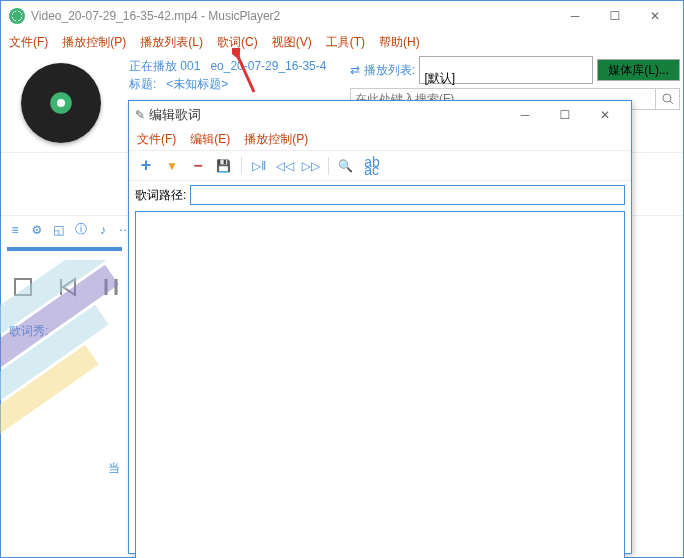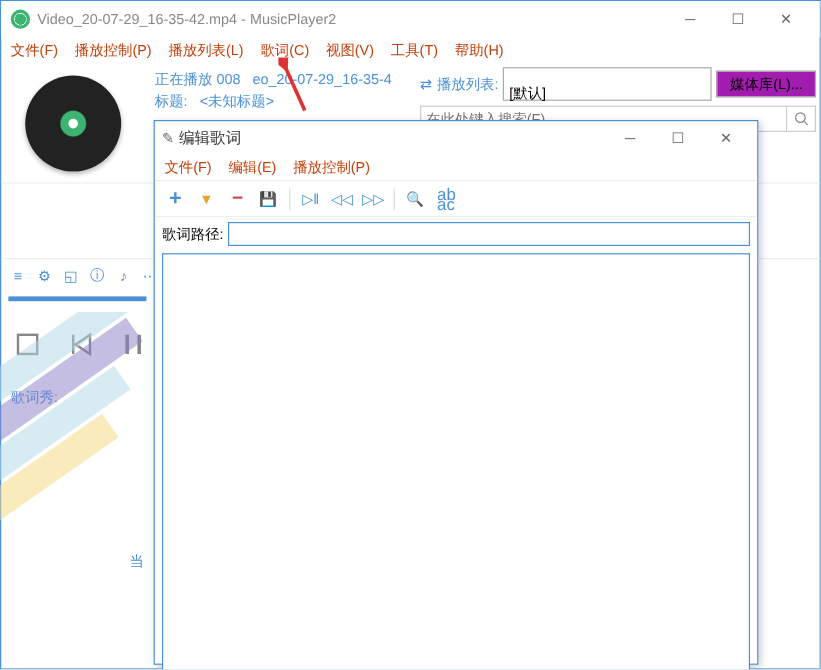--- a/index.html
+++ b/index.html
@@ -21,21 +21,21 @@
 .album-art { width: 120px; display: flex; align-items: center; justify-content: center; }
 .disc { width: 80px; height: 80px; border-radius: 50%; background: radial-gradient(circle, #3cb371 0 18%, #222 20% 100%); box-shadow: 0 2px 4px rgba(0,0,0,0.3); position: relative; }
 .disc::after { content: ''; position: absolute; width: 8px; height: 8px; background: #fff; border-radius: 50%; top: 50%; left: 50%; transform: translate(-50%,-50%); }
 .now-playing { flex: 1; padding: 4px 8px; }
 .np-line { color: #4a90d9; line-height: 18px; }
 
 .right-panel { position: absolute; right: 4px; top: 56px; width: 330px; }
 .rp-row { display: flex; align-items: center; gap: 4px; margin-bottom: 4px; }
 .rp-label { color: #4a90d9; cursor: pointer; }
 .rp-select { flex: 1; height: 22px; border: 1px solid #aaa; padding: 13px 4px; background: #fff; }
-.rp-btn { height: 22px; padding: 0 10px; border: 1px solid #aaa; background: #a21caf; cursor: pointer; }
+.rp-btn { height: 22px; padding: 0 10px; border: 1px solid #aaa; background: #15803d; cursor: pointer; }
 .search-row { display: flex; }
 .search-input { flex: 1; height: 22px; border: 1px solid #ccc; padding: 0 4px; color: #999; }
 .search-btn { width: 24px; height: 22px; border: 1px solid #ccc; border-left: none; background: #fff; display: flex; align-items: center; justify-content: center; cursor: pointer; }
 
 .toolbar { height: 28px; display: flex; align-items: center; padding: 0 4px; gap: 2px; margin-top: 62px; border-top: 1px solid #eee; }
 .tb-icon { width: 20px; height: 20px; color: #4a90d9; display: flex; align-items: center; justify-content: center; cursor: pointer; }
 .progress { height: 4px; background: #4a90d9; margin: 4px 6px; width: 115px; }
 .player-controls { display: flex; gap: 20px; padding: 20px 10px; }
 .pc-btn { width: 24px; height: 24px; color: #888; cursor: pointer; }
 .lyric-show { color: #4a90d9; padding: 4px 8px; }
@@ -93,21 +93,21 @@
       </defs>
     <line x1="4" y1="4" x2="22" y2="44" stroke="#d33" stroke-width="3" marker-start="url(#ah)"></line>
   </svg>
 
   <div class="content-row">
     <div class="album-art">
       <div class="disc"></div>
     </div>
     <div class="now-playing">
       <div class="np-line">
-        <span>正在播放 008</span>&nbsp;&nbsp;
+        <span>正在播放 001</span>&nbsp;&nbsp;
         <span>eo_20-07-29_16-35-4</span>
       </div>
       <div class="np-line">
         <span>标题:</span>&nbsp;&nbsp;
         <span>&lt;未知标题&gt;</span>
       </div>
     </div>
   </div>
 
   <div class="right-panel">

